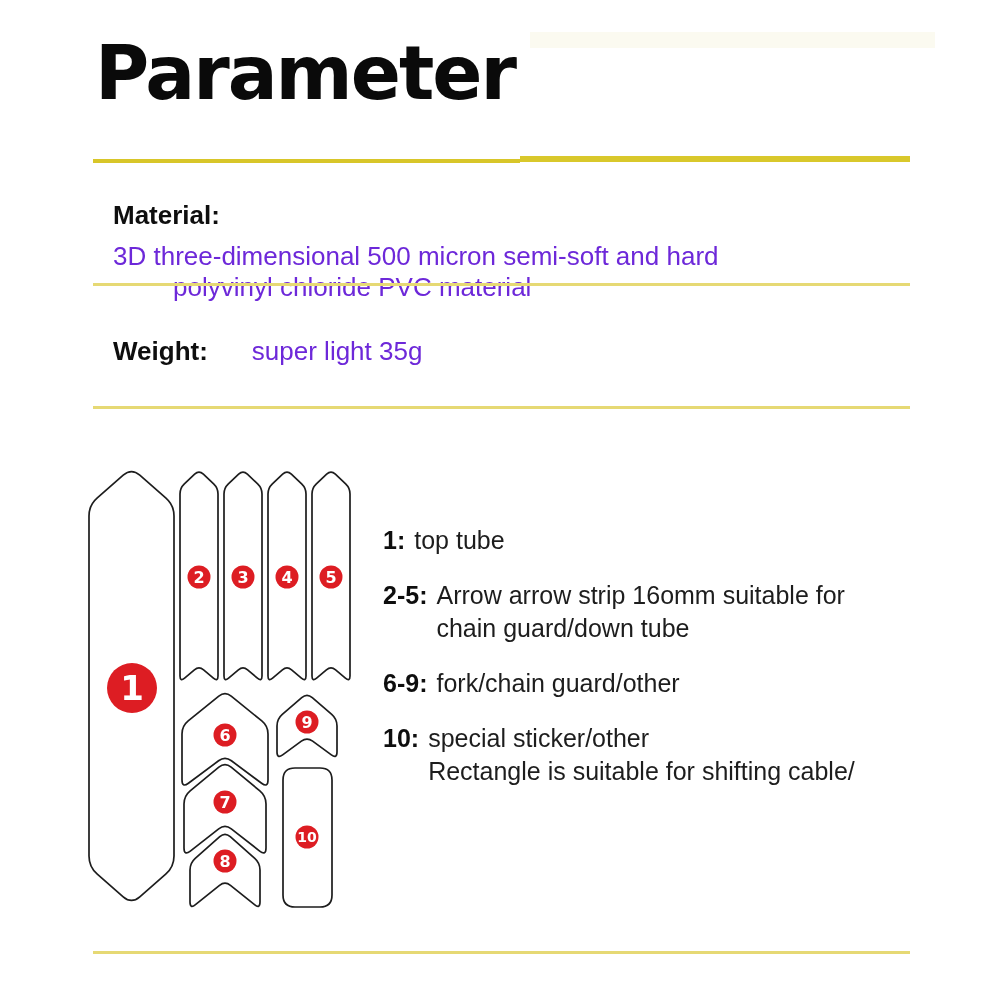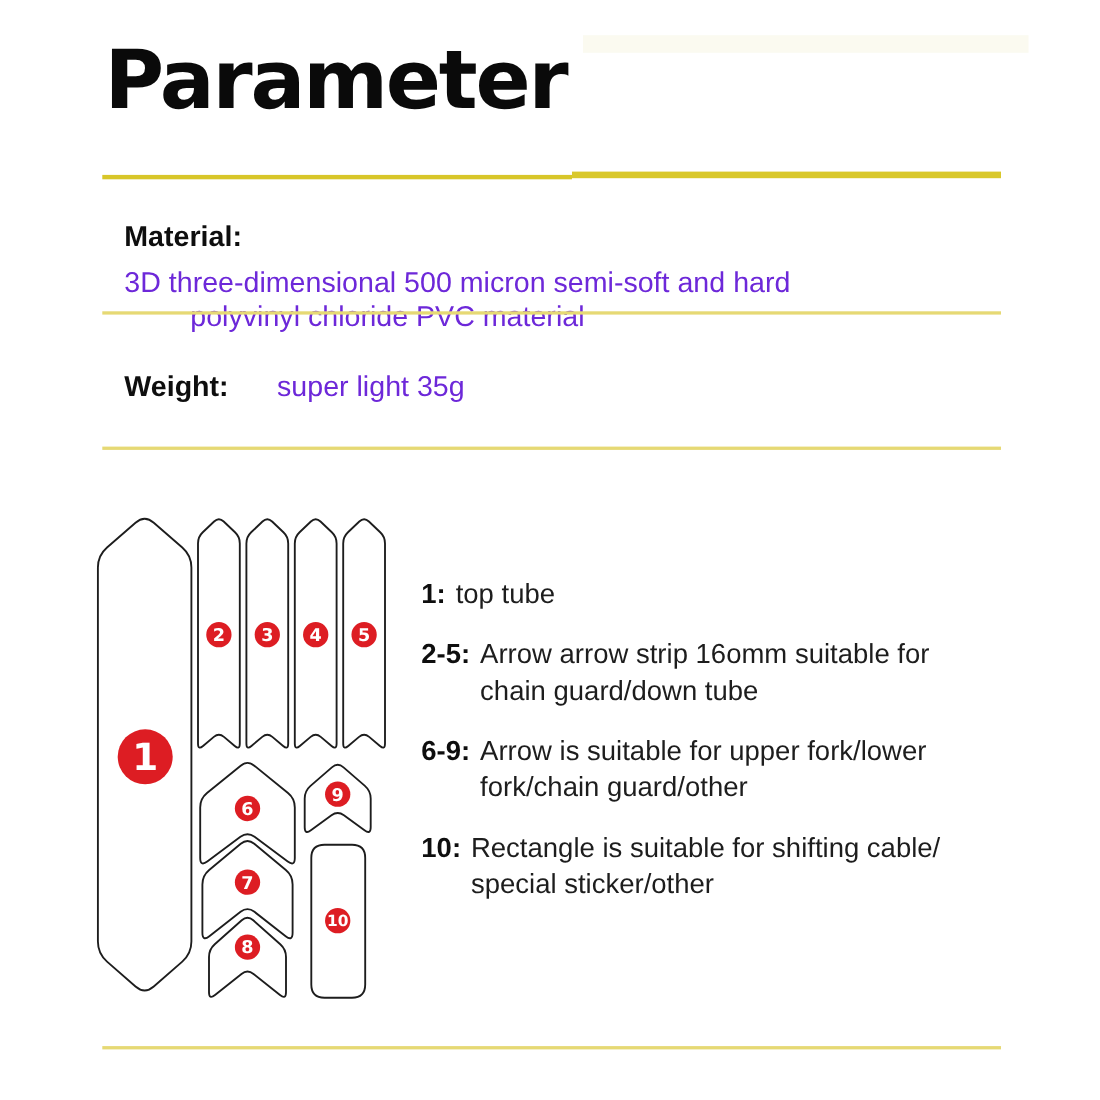--- a/index.html
+++ b/index.html
@@ -124,28 +124,27 @@
     <div class="legend-item">
       <span class="lbl">2-5:</span>
       <div class="txt">
         <div>Arrow arrow strip 16omm suitable for</div>
         <div>chain guard/down tube</div>
       </div>
     </div>
     <div class="legend-item">
       <span class="lbl">6-9:</span>
       <div class="txt">
-        <div>Arrow is suitable for upper fork/lower</div>
         <div>fork/chain guard/other</div>
       </div>
     </div>
     <div class="legend-item">
       <span class="lbl">10:</span>
       <div class="txt">
+        <div>special sticker/other</div>
         <div>Rectangle is suitable for shifting cable/</div>
-        <div>special sticker/other</div>
       </div>
     </div>
   </div>
 
   <div class="divider d3" style="background: rgb(230, 217, 116);"></div>
 
 </div>
 
 </body></html>

